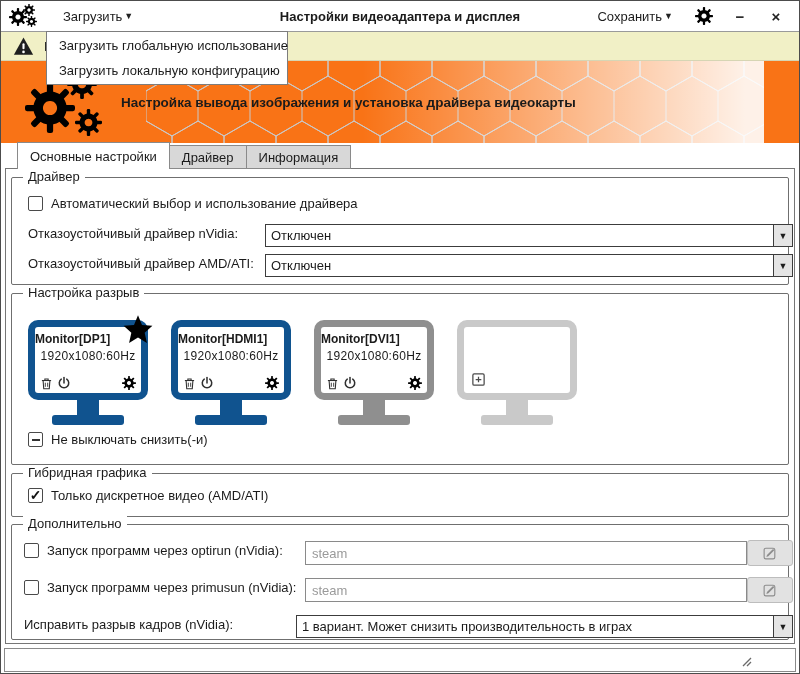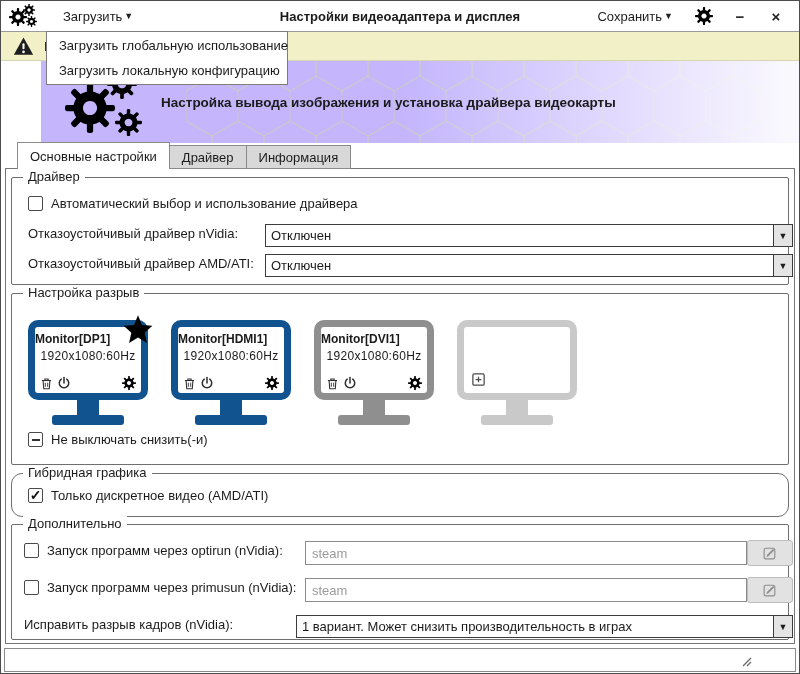--- a/index.html
+++ b/index.html
@@ -21,21 +21,21 @@
   .minmax{font-size:15px;font-weight:bold;color:#222;}
   
   .warnbar{position:absolute;top:31px;left:0;right:0;height:29px;background:#f1f0c6;
     border-bottom:1px solid #d6d5b4;display:flex;align-items:center;gap:9px;padding-left:11px;}
   .warnbar .wicon{width:23px;height:21px;color:#1e1e1e;}
   
   .dropdown{position:absolute;left:45px;top:30px;width:242px;background:#fff;
     border:1px solid #7d7d7d;z-index:60;padding:1px 0;}
   .dropdown .mi{height:25px;line-height:25px;padding-left:12px;white-space:nowrap;}
   
-  .header{position:absolute;top:60px;left:0;right:0;height:82px;background:#c4b5fd;overflow:hidden;margin-left:40px;}
+  .header{position:absolute;top:60px;left:0;right:0;height:82px;background:#f97316;overflow:hidden;}
   .hexwrap{position:absolute;left:145px;top:0;width:618px;height:86px;}
   .hexfade{position:absolute;left:145px;top:0;width:618px;height:86px;
     background:linear-gradient(90deg,rgba(255,255,255,0) 35%,rgba(255,255,255,0.9) 97%);}
   .logo{position:absolute;left:20px;top:6px;width:100px;height:74px;color:#4a7aab;}
   .hdr-title{position:absolute;left:120px;top:50%;transform:translateY(-50%);
     font-weight:bold;font-size:13.5px;z-index:3;}
   
   .tabbar{position:absolute;left:16px;top:141px;height:27px;display:flex;align-items:flex-end;z-index:5;}
   .tab{padding:0 12px;display:flex;align-items:center;border:1px solid #8a8a8a;}
   .tab.active{height:27px;background:#fff;border-bottom:none;z-index:6;}
@@ -315,21 +315,21 @@
       </div>
 
       <div class="row" style="left:16px;top:138px;">
         <div class="cb">
             <div class="dash"></div>
           </div>
         <span class="lbl">Не выключать снизить(-и)</span>
       </div>
     </div>
 
-    <div class="group" style="top:304px;height:44px;border-radius:11px;">
+    <div class="group" style="top:304px;height:44px;">
       <div class="legend">Гибридная графика</div>
       <div class="row" style="left:16px;top:14px;">
         <div class="cb">
             <span class="check">✓</span>
           </div>
         <span class="lbl">Только дискретное видео (AMD/ATI)</span>
       </div>
     </div>
 
     <div class="group" style="top:355px;height:116px;">

